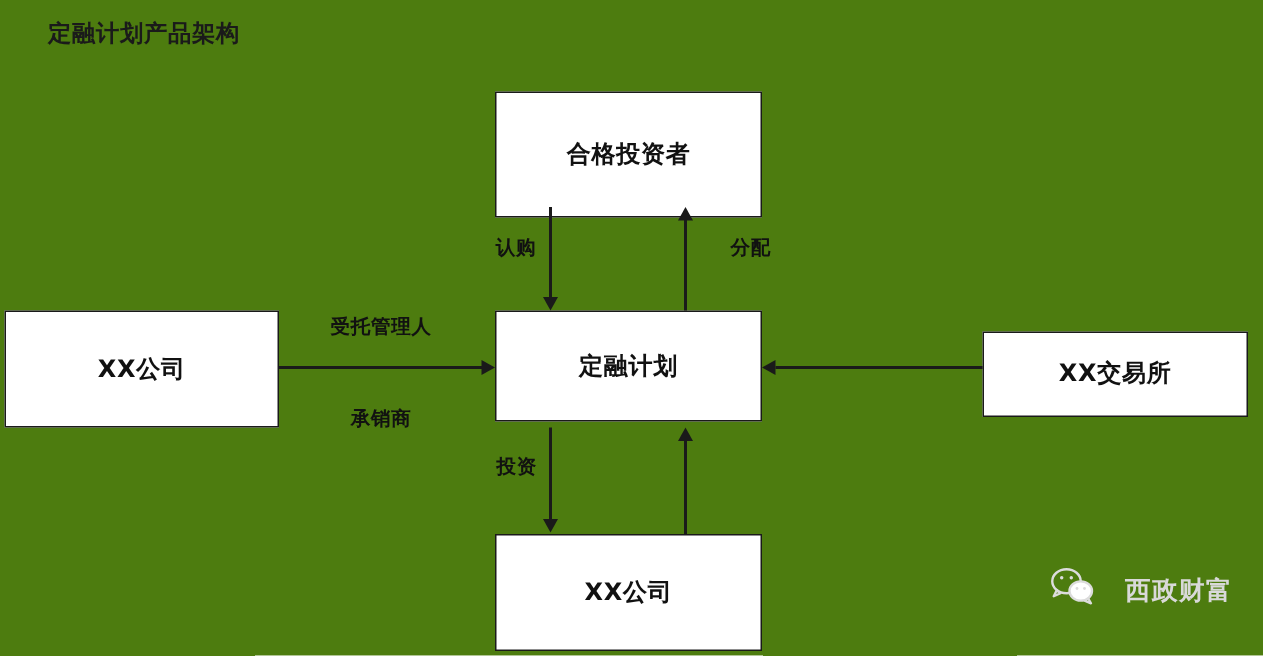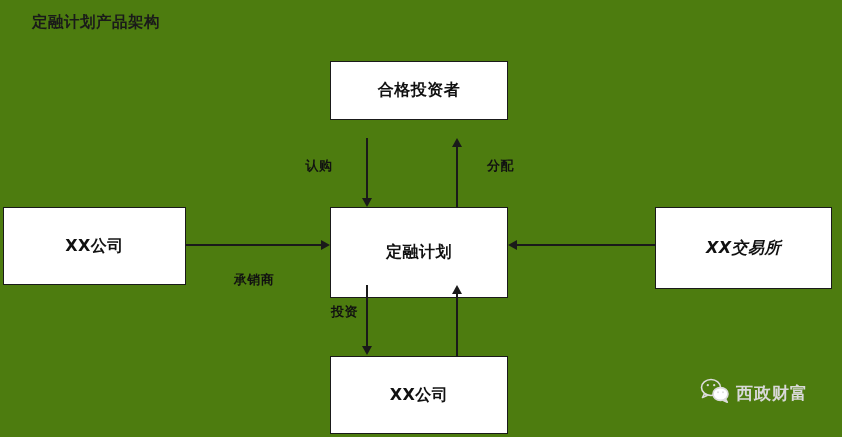--- a/index.html
+++ b/index.html
@@ -33,25 +33,25 @@
     border: 1.6px solid #1a1a1a;
     background: #ffffff;
     display: flex;
     align-items: center;
     justify-content: center;
     font-size: 16px;
     font-weight: bold;
     color: #111111;
     letter-spacing: 0.5px;
   }
-  .node-top    { left: 330px; top: 61px;  width: 178px; height: 59px; }
-  .node-center { left: 330px; top: 207px; width: 178px; height: 91px; }
+  .node-top    { left: 330px; top: 61px;  width: 178px; height: 84px; }
+  .node-center { left: 330px; top: 207px; width: 178px; height: 74px; }
   .node-bottom { left: 330px; top: 356px; width: 178px; height: 78px; }
   .node-left   { left: 3px;   top: 207px; width: 183px; height: 78px; }
-  .node-right  { left: 655px; top: 207px; width: 177px; height: 82px; font-style: italic; }
+  .node-right  { left: 655px; top: 221px; width: 177px; height: 57px; }
 
   .edge {
     position: absolute;
     background: #1a1a1a;
   }
   .edge-v { width: 1.6px; }
   .edge-h { height: 1.6px; }
 
   .arrowhead {
     position: absolute;
@@ -89,21 +89,21 @@
     line-height: 1.25;
     text-align: center;
   }
 
   .watermark {
     position: absolute;
     left: 700px;
     top: 378px;
     display: flex;
     align-items: center;
-    gap: 6px;
+    gap: 20px;
     opacity: 1;
   }
   .wm-icon { display: block; }
   .wm-text {
     font-size: 17px;
     font-weight: bold;
     color: #d9d9d9;
     letter-spacing: 1px;
     white-space: nowrap;
   }
@@ -130,28 +130,29 @@
   <div class="node node-left">
     <span>XX公司</span>
   </div>
 
   <div class="node node-right">
     <span>XX交易所</span>
   </div>
 
   <div class="edge edge-v" style="left:366px; top:138px; height:61px;"></div>
   <div class="arrowhead arrow-down" style="left:362px; top:198px;"></div>
-  <div class="edge-label" style="left:296px; top:158px; width:46px; text-align:center;">认购</div>
+  <div class="edge-label" style="left:321px; top:158px; width:46px; text-align:center;">认购</div>
 
   <div class="edge edge-v" style="left:456px; top:146px; height:61px;"></div>
   <div class="arrowhead arrow-up" style="left:452px; top:138px;"></div>
   <div class="edge-label" style="left:468px; top:158px; width:46px; text-align:right;">分配</div>
 
   <div class="edge edge-h" style="left:186px; top:244px; width:136px;"></div>
   <div class="arrowhead arrow-right" style="left:321px; top:240px;"></div>
+  <div class="edge-label" style="left:188px; top:211px; width:132px;">受托管理人</div>
   <div class="edge-label" style="left:188px; top:256px; width:132px;margin-top:16px;">承销商</div>
 
   <div class="edge edge-h" style="left:517px; top:244px; width:138px;"></div>
   <div class="arrowhead arrow-left" style="left:508px; top:240px;"></div>
 
   <div class="edge edge-v" style="left:366px; top:285px; height:62px;"></div>
   <div class="arrowhead arrow-down" style="left:362px; top:346px;"></div>
   <div class="edge-label" style="left:312px; top:304px; width:46px; text-align:right;">投资</div>
 
   <div class="edge edge-v" style="left:456px; top:293px; height:63px;"></div>

